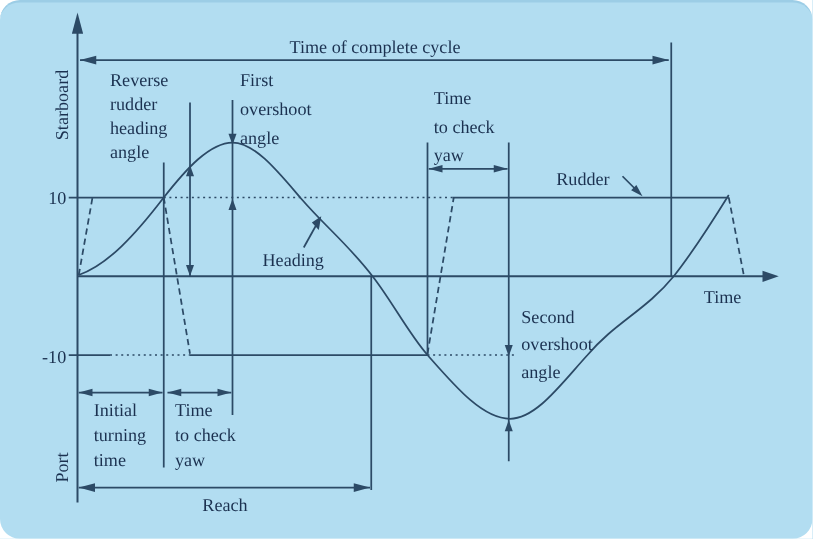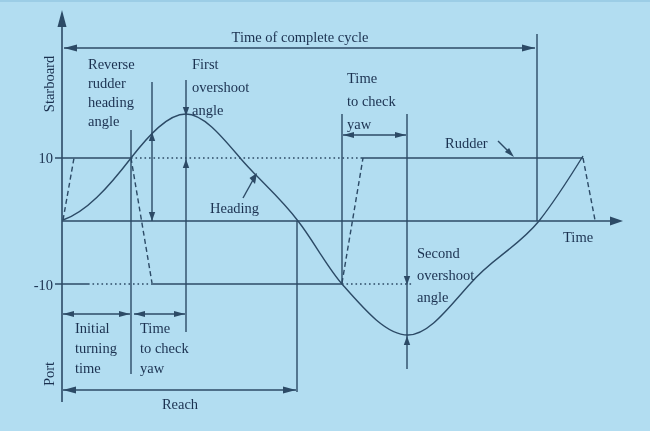--- a/index.html
+++ b/index.html
@@ -1,17 +1,17 @@
 <!DOCTYPE html>
 <html><head>
 <meta charset="utf-8">
 <style>
   html,body{margin:0;padding:0;}
   body{width:650px;height:431px;overflow:hidden;}
-  #stage{width:650px;height:431px;position:relative;background:#b2ddf1;border-top:2px solid #9ccde6;box-sizing:border-box;}
+  #stage{width:650px;height:431px;position:relative;background:#b2ddf1;border-top:2px solid #9ccde6;box-sizing:border-box;border-radius:16px;}
   svg{display:block;}
   .ln{stroke:#2c4a66;stroke-width:1.4;fill:none;stroke-linecap:butt;}
   .ax{stroke:#2c4a66;stroke-width:1.6;fill:none;}
   .dot{stroke:#2c4a66;stroke-width:1.3;fill:none;stroke-dasharray:1.6 2.9;}
   .dash{stroke:#2c4a66;stroke-width:1.4;fill:none;stroke-dasharray:5 3.2;}
   .ah{fill:#2c4a66;stroke:none;}
   text{font-family:"Liberation Serif","DejaVu Serif",serif;font-size:14.5px;fill:#1b3150;}
   .mid{text-anchor:middle;}
   .end{text-anchor:end;}
 </style>

